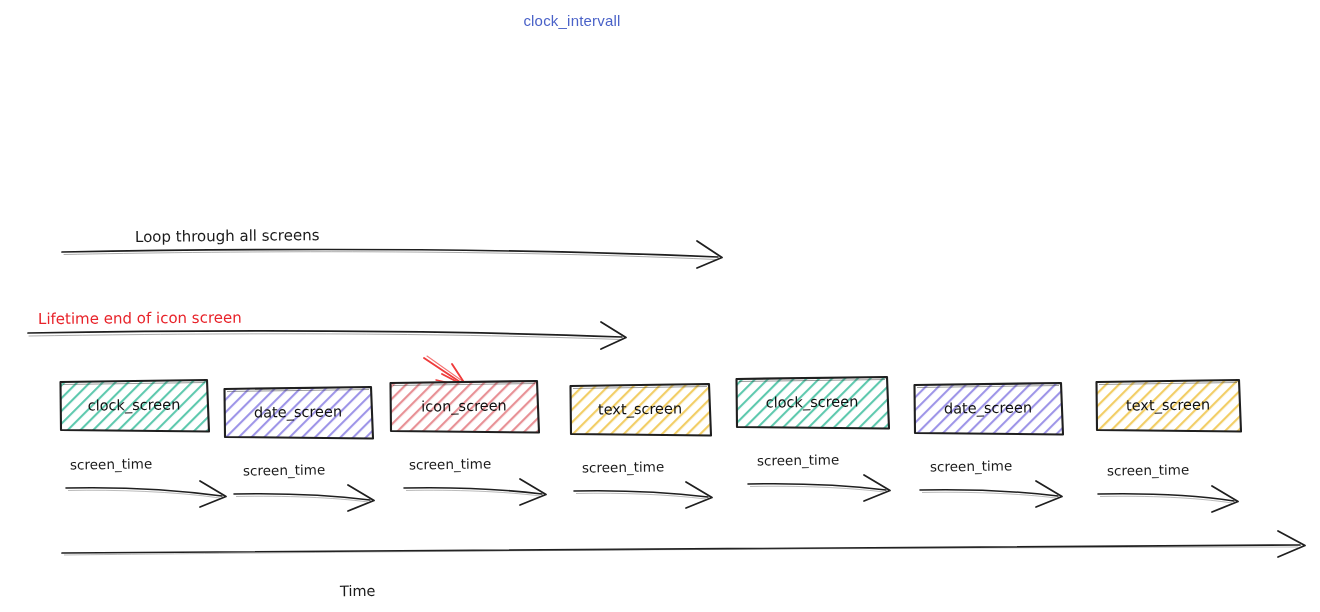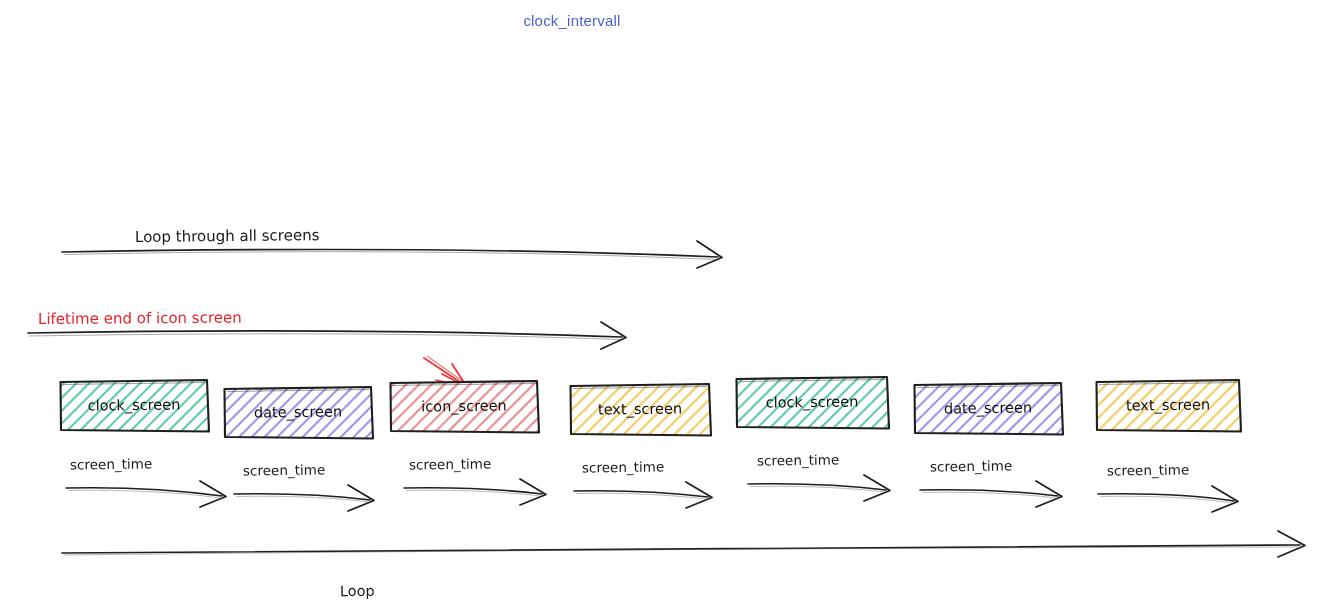--- a/index.html
+++ b/index.html
@@ -200,13 +200,13 @@
 <div class="box-label" style="left:1096px; top:397px; width:144px; transform: rotate(-0.7deg);">text_screen</div>
 
 <div class="st-label" style="left:70px;   top:456px; transform: rotate(-0.8deg);">screen_time</div>
 <div class="st-label" style="left:243px;  top:462px; transform: rotate(-0.8deg);">screen_time</div>
 <div class="st-label" style="left:409px;  top:456px; transform: rotate(-0.8deg);">screen_time</div>
 <div class="st-label" style="left:582px;  top:459px; transform: rotate(-0.8deg);">screen_time</div>
 <div class="st-label" style="left:757px;  top:452px; transform: rotate(-0.8deg);">screen_time</div>
 <div class="st-label" style="left:930px;  top:458px; transform: rotate(-0.8deg);">screen_time</div>
 <div class="st-label" style="left:1107px; top:462px; transform: rotate(-0.8deg);">screen_time</div>
 
-<div class="axis-label" style="left:340px; top:583px; transform: rotate(-0.5deg);">Loop</div>
+<div class="axis-label" style="left:340px; top:583px; transform: rotate(-0.5deg);">Time</div>
 
 </body></html>

